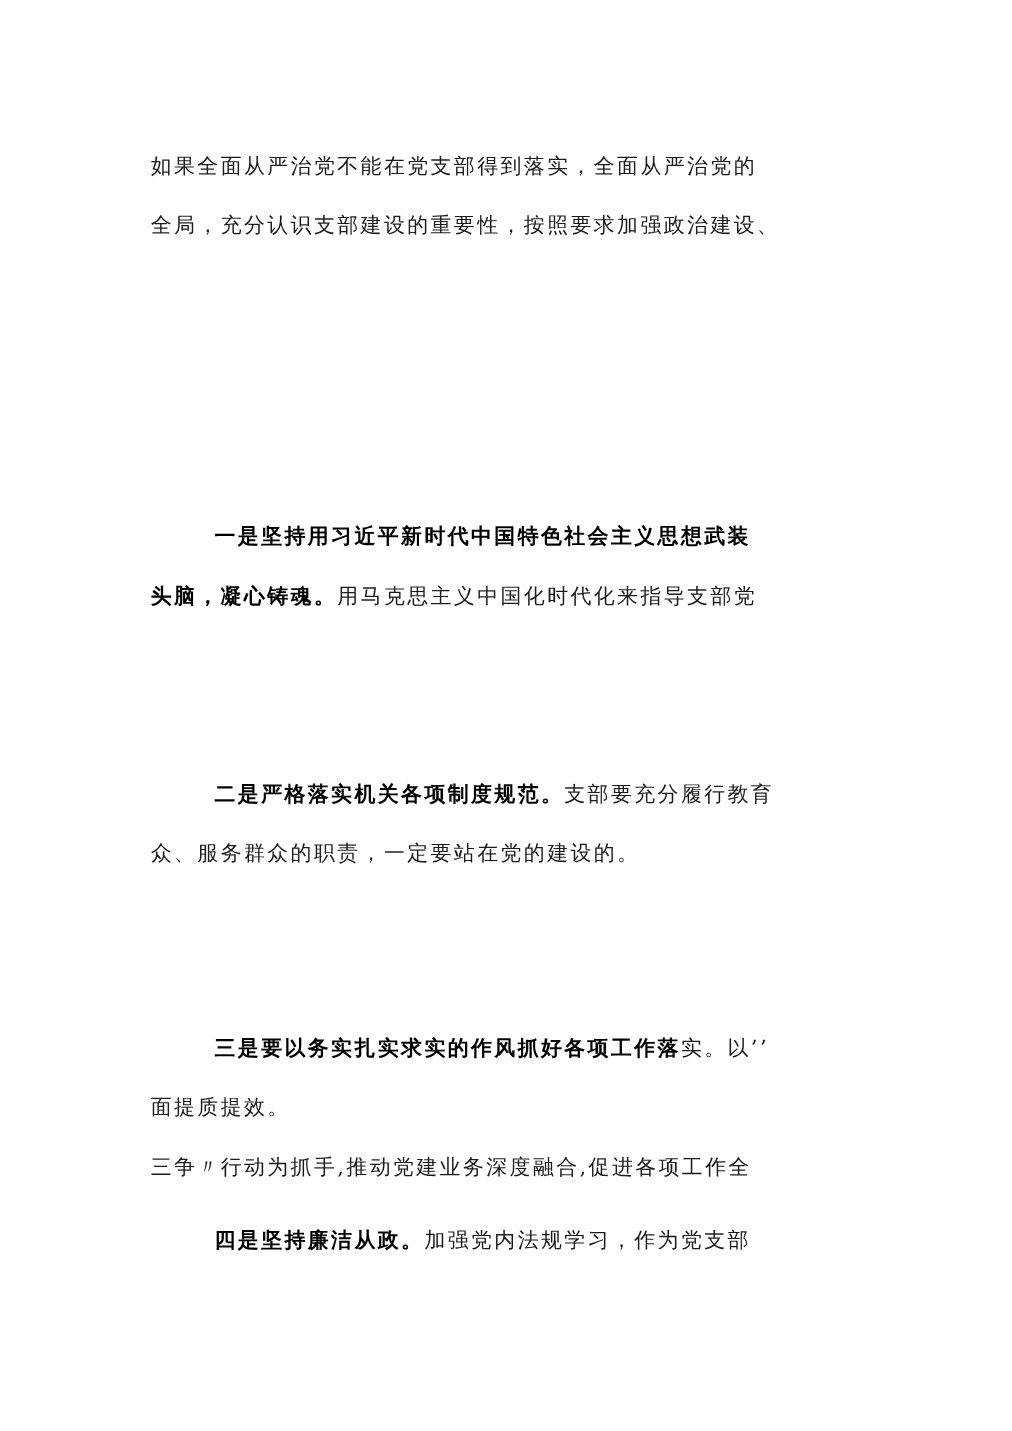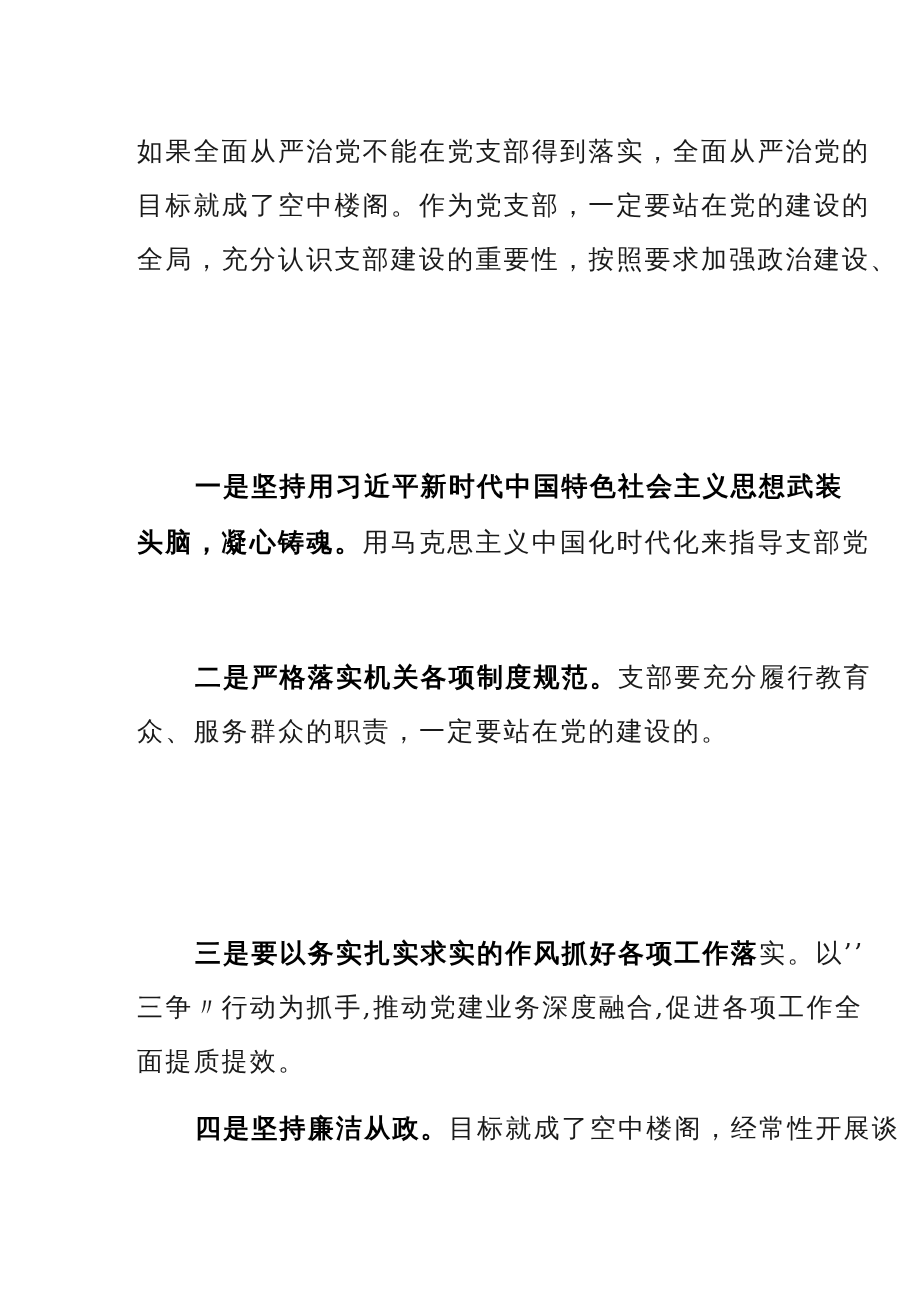--- a/index.html
+++ b/index.html
@@ -18,21 +18,21 @@
   .page {
     position: absolute;
     left: 137px;
     top: 0;
     width: 650px;
   }
   .para {
     position: absolute;
     left: 0;
     width: 650px;
-    font-size: 26px;
+    font-size: 19px;
     line-height: 54px;
     letter-spacing: 2.2px;
     text-align: justify;
     text-align-last: left;
     margin: 0;
     white-space: normal;
     word-break: break-all;
   }
   .bold {
     font-family: "DejaVu Sans", "Liberation Sans", sans-serif;
@@ -50,37 +50,36 @@
     height: 54px;
   }
 </style>
 </head>
 <body>
 
 <div class="page">
 
   <div class="para" style="top:124px;">
     <span class="line normal">如果全面从严治党不能在党支部得到落实，全面从严治党的</span>
-    <span class="line normal">目标就成了空中楼阁。作为党支部，一定要站在党的建设的</span>
     <span class="line normal">全局，充分认识支部建设的重要性，按照要求加强政治建设、</span>
   </div>
 
   <div class="para" style="top:461px;">
-    <span class="line bold" style="padding-left:58px;font-family:Liberation Mono, monospace;">一是坚持用习近平新时代中国特色社会主义思想武装</span>
+    <span class="line bold" style="padding-left:58px;">一是坚持用习近平新时代中国特色社会主义思想武装</span>
     <span class="line"><span class="bold">头脑，凝心铸魂。</span><span class="normal">用马克思主义中国化时代化来指导支部党</span></span>
   </div>
 
-  <div class="para" style="top:650px;">
+  <div class="para" style="top:695px;">
     <span class="line" style="padding-left:58px;"><span class="bold">二是严格落实机关各项制度规范。</span><span class="normal">支部要充分履行教育</span></span>
     <span class="line normal">众、服务群众的职责，一定要站在党的建设的。</span>
   </div>
 
   <div class="para" style="top:926px;">
     <span class="line" style="padding-left:58px;"><span class="bold">三是要以务实扎实求实的作风抓好各项工作落</span><span class="normal">实。以’’</span></span>
+    <span class="line normal">面提质提效。</span>
     <span class="line normal">三争〃行动为抓手,推动党建业务深度融合,促进各项工作全</span>
-    <span class="line normal">面提质提效。</span>
   </div>
 
   <div class="para" style="top:1101px;">
-    <span class="line" style="padding-left:58px;"><span class="bold">四是坚持廉洁从政。</span><span class="normal">目标就成了空中楼阁，经常性开展谈</span></span>
+    <span class="line" style="padding-left:58px;"><span class="bold">四是坚持廉洁从政。</span><span class="normal">加强党内法规学习，作为党支部</span></span>
   </div>
 
 </div>
 
 </body></html>

